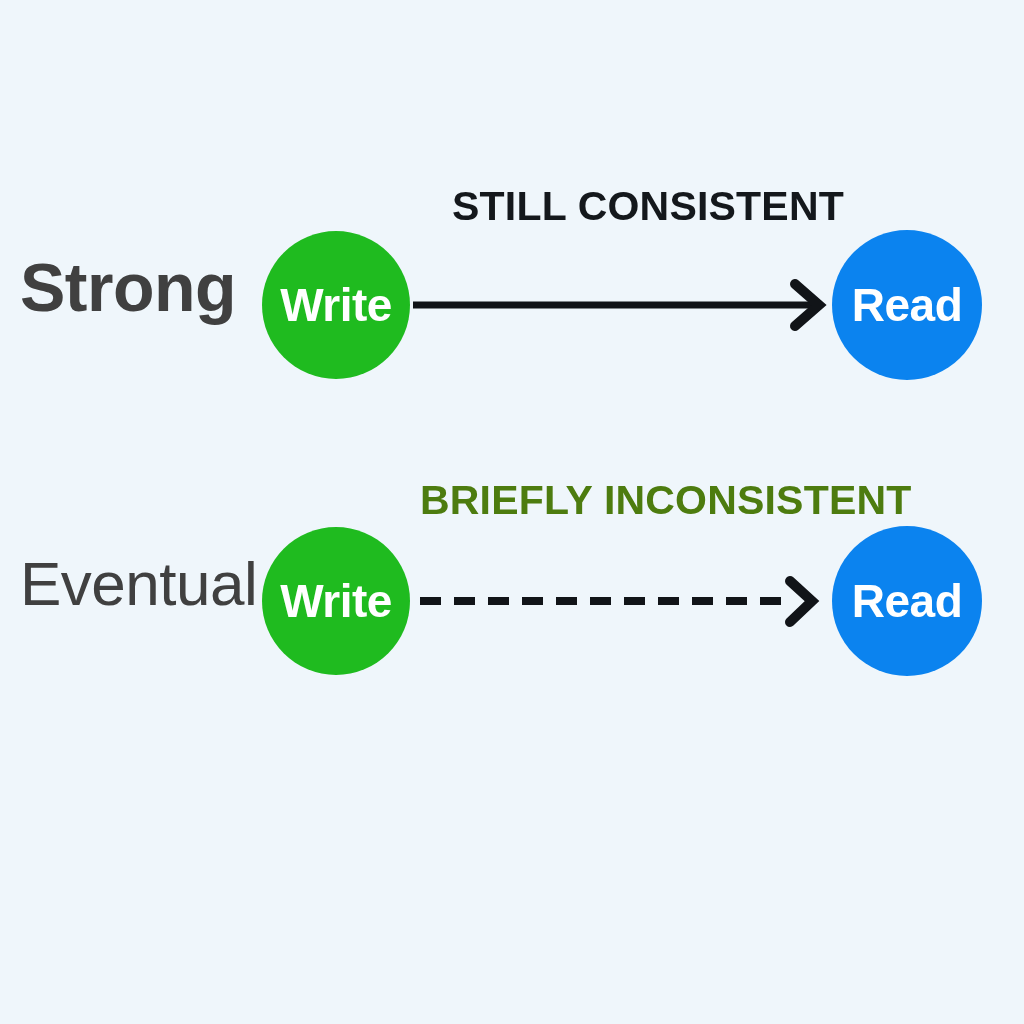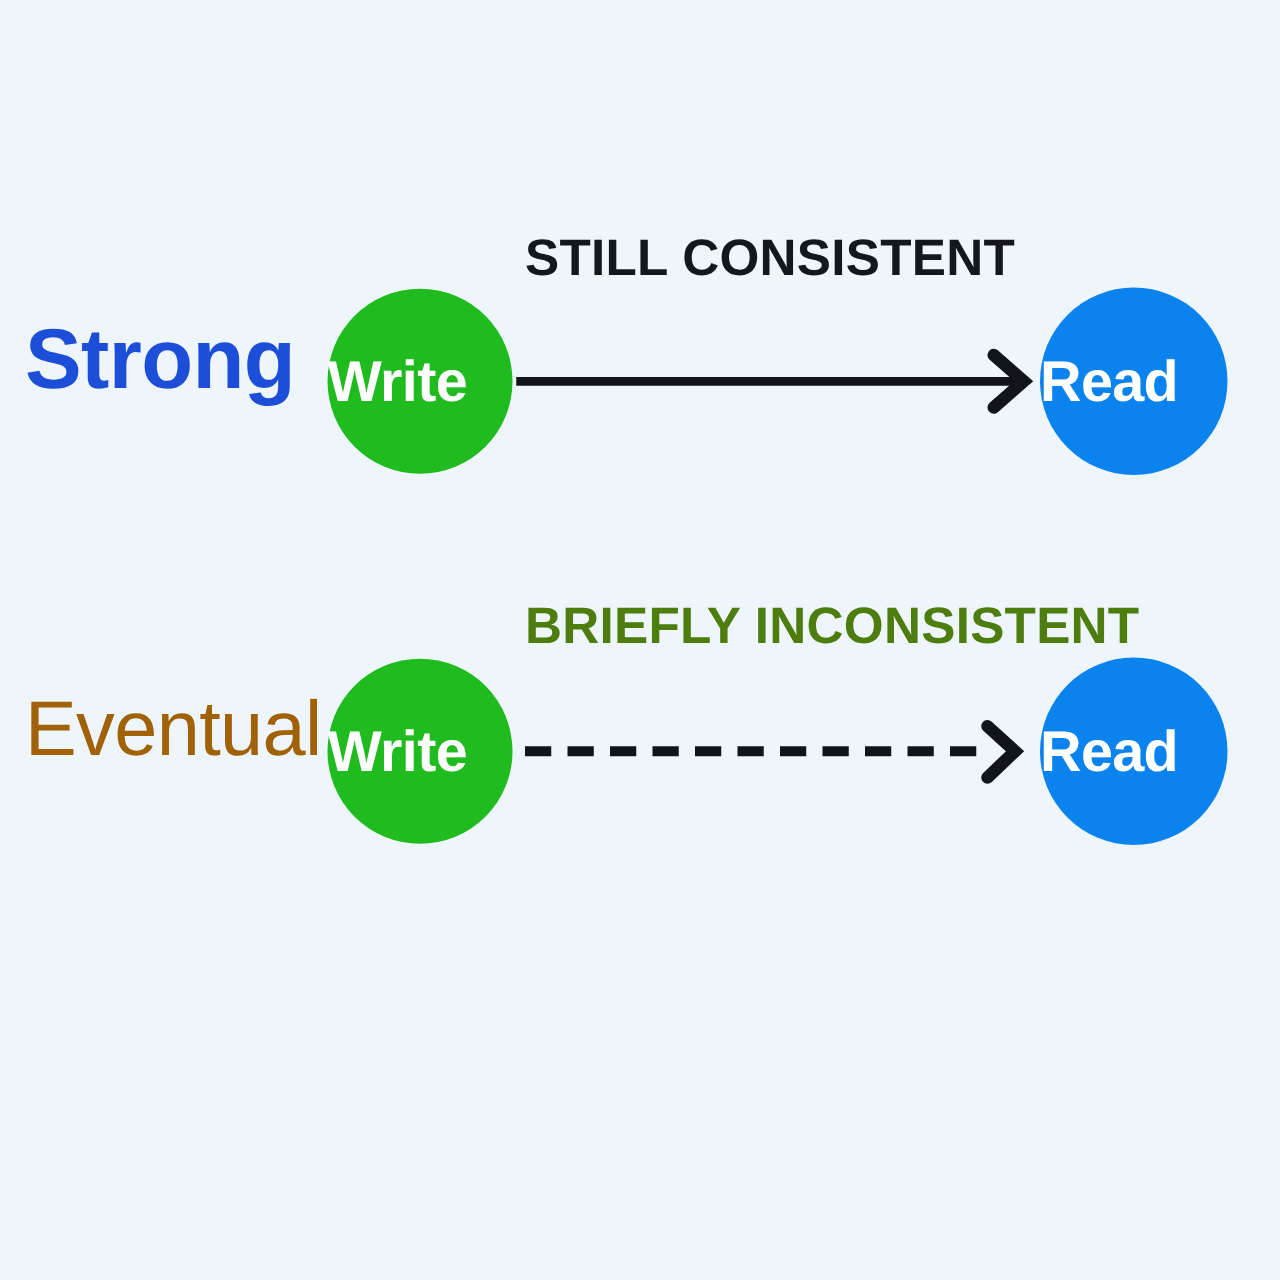--- a/index.html
+++ b/index.html
@@ -68,20 +68,21 @@
     top: 477px;
     font-size: 41px;
   }
 
   
   .node {
     position: absolute;
     border-radius: 50%;
     display: flex;
     align-items: center;
+    justify-content: center;
     box-sizing: border-box;
   }
   .node .node-label {
     color: #ffffff;
     font-family: "Liberation Sans", sans-serif;
     font-weight: 700;
     font-size: 46px;
     letter-spacing: -0.5px;
     line-height: 1;
     pointer-events: none;
@@ -112,33 +113,33 @@
       <line x1="413" y1="305" x2="812" y2="305" stroke="#111418" stroke-width="7" stroke-linecap="butt"></line>
       <polyline points="795,284 819,305 795,326" fill="none" stroke="#111418" stroke-width="10" stroke-linecap="round" stroke-linejoin="miter"></polyline>
     </g>
 
     <g>
       <line x1="420" y1="601" x2="793" y2="601" stroke="#111418" stroke-width="8" stroke-linecap="butt" stroke-dasharray="21 13"></line>
       <polyline points="790,581 812,601 790,622" fill="none" stroke="#111418" stroke-width="10" stroke-linecap="round" stroke-linejoin="miter"></polyline>
     </g>
   </svg>
 
-  <div class="row-label strong" style="color: #1d4ed8;">Strong</div>
+  <div class="row-label strong" style="color: #404040;">Strong</div>
 
-  <div class="edge-caption top" style="color: rgb(20, 24, 28);">STILL CONSISTENT</div>
+  <div class="edge-caption top" style="color: rgb(20, 24, 28); margin-left: 32px;">STILL CONSISTENT</div>
 
   <div class="node write write-top" style="background: rgb(31, 187, 31);">
     <span class="node-label" style="color: rgb(255, 255, 255);">Write</span>
   </div>
 
   <div class="node read read-top" style="background: rgb(11, 131, 239);">
     <span class="node-label" style="color: rgb(255, 255, 255);">Read</span>
   </div>
 
-  <div class="row-label eventual" style="color: #a16207;">Eventual</div>
+  <div class="row-label eventual" style="color: #404040;">Eventual</div>
 
   <div class="edge-caption bottom" style="color: #4d7c0f;">BRIEFLY INCONSISTENT</div>
 
   <div class="node write write-bot" style="background: rgb(31, 187, 31);">
     <span class="node-label" style="color: rgb(255, 255, 255);">Write</span>
   </div>
 
   <div class="node read read-bot" style="background: rgb(11, 131, 239);">
     <span class="node-label" style="color: rgb(255, 255, 255);">Read</span>
   </div>

